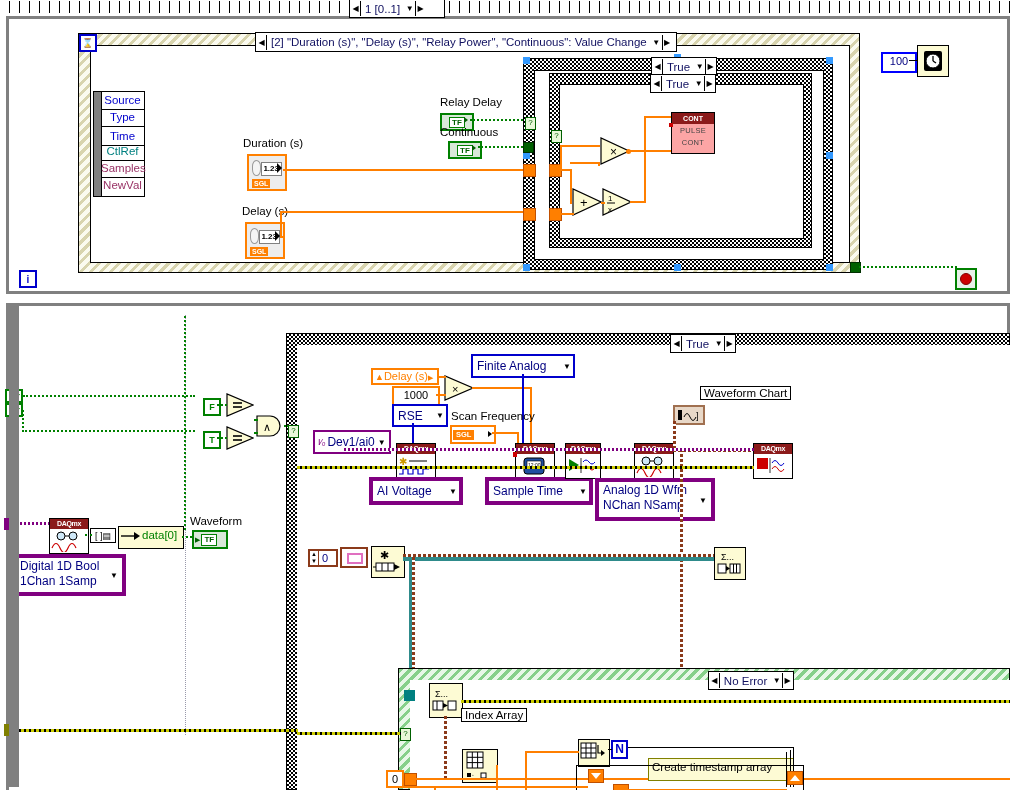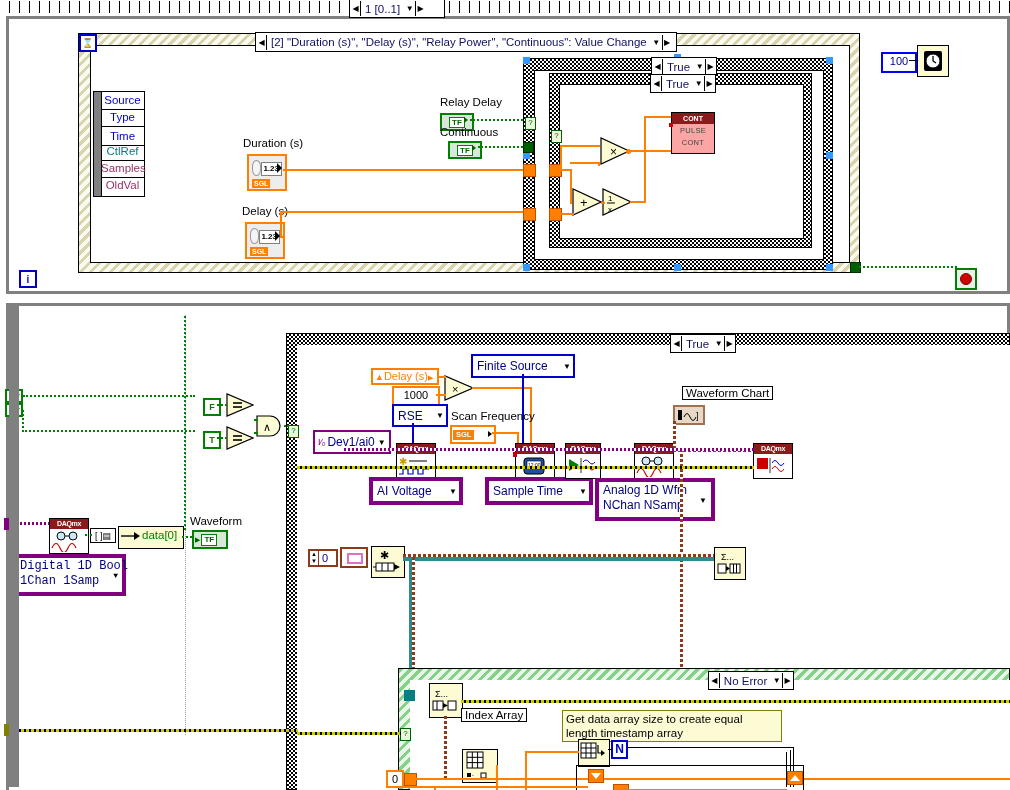--- a/index.html
+++ b/index.html
@@ -188,21 +188,21 @@
     <div class="arrow arrowR">▶</div>
   </div>
 
   <div class="edn" style="left:93px;top:91px;width:50px;height:104px;">
     <div class="bar"></div>
     <div class="row" style="top:0;color:#0000cc;">Source</div>
     <div class="row" style="top:17px;color:#0000cc;">Type</div>
     <div class="row" style="top:36px;color:#0000cc;">Time</div>
     <div class="row" style="top:51px;color:#008080;">CtlRef</div>
     <div class="row" style="top:68px;color:#993366;">Samples</div>
-    <div class="row" style="top:85px;color:#993366;">OldVal</div>
+    <div class="row" style="top:85px;color:#993366;">NewVal</div>
   </div>
 
   <div class="lab" style="left:243px;top:137px;">Duration (s)</div>
   <div class="term-num" style="left:247px;top:154px;width:36px;height:33px;">
     <div class="abs" style="left:3px;top:4px;width:9px;height:16px;border:1px solid #999;border-radius:50%/40%;background:#f4f4f4;"></div>
     <div class="num-glyph" style="left:12px;top:6px;width:17px;height:12px;line-height:12px;">1.23</div>
     <div class="abs" style="left:28px;top:7px;width:0;height:0;border-top:5px solid transparent;border-bottom:5px solid transparent;border-left:5px solid #000;"></div>
     <div class="sgl-tag">SGL</div>
   </div>
 
@@ -416,21 +416,21 @@
   <div class="wire" style="left:472px;top:387px;width:60px;height:2px;"></div>
   <div class="wire" style="left:530px;top:387px;width:2px;height:56px;"></div>
 
   <div class="ring-blue" style="left:392px;top:404px;width:46px;height:19px;">
     <span>RSE</span>
     <span class="caret">▼</span>
   </div>
   <div class="abs" style="left:412px;top:423px;width:2px;height:20px;background:#0000cc;"></div>
 
   <div class="ring-blue" style="left:471px;top:354px;width:94px;height:20px;">
-    <span>Finite Source</span>
+    <span>Finite Analog</span>
     <span class="caret">▼</span>
   </div>
   <div class="abs" style="left:522px;top:374px;width:2px;height:70px;background:#0000cc;"></div>
 
   <div class="lab" style="left:451px;top:410px;">Scan Frequency</div>
   <div class="const-sgl" style="left:450px;top:425px;width:42px;height:15px;">
     <div class="tag">SGL</div>
     <div class="abs" style="right:2px;top:4px;width:0;height:0;border-top:3px solid transparent;border-bottom:3px solid transparent;border-left:4px solid #000;"></div>
   </div>
   <div class="wire" style="left:492px;top:432px;width:27px;height:2px;"></div>
@@ -489,21 +489,21 @@
         <path d="M2 19 q4 -9 8 0 t8 0 t8 0" fill="none" stroke="#cc0000" stroke-width="1.2"></path>
       </svg>
     </div>
   </div>
   <div class="ring-purple" style="left:597px;top:480px;width:106px;height:34px;flex-direction:column;align-items:flex-start;padding-top:1px;line-height:15px;">
     <span style="white-space:pre;">Analog 1D Wfm
 NChan NSamp</span>
     <span class="caret" style="position:absolute;right:4px;top:11px;">▼</span>
   </div>
 
-  <div class="freelabel" style="left:682px;top:386px;">Waveform Chart</div>
+  <div class="freelabel" style="left:700px;top:386px;">Waveform Chart</div>
   <div class="chartterm" style="left:673px;top:405px;width:28px;height:16px;">
     <svg width="24" height="12" viewBox="0 0 24 12">
       <rect x="1" y="1" width="4" height="10" fill="#000"></rect>
       <path d="M7 8 q3 -7 6 0 t6 0" fill="none" stroke="#000" stroke-width="1"></path>
       <text x="19" y="10" font-size="9" fill="#000">]</text>
     </svg>
   </div>
 
   <div class="wire-brown" style="left:673px;top:421px;width:3px;height:29px;background:repeating-linear-gradient(to bottom,#8b3a1a 0,#8b3a1a 3px,#fff 3px,#fff 5px);"></div>
   <div class="wire-brown" style="left:673px;top:449px;width:101px;height:3px;background:repeating-linear-gradient(to right,#8b3a1a 0,#8b3a1a 3px,#fff 3px,#fff 5px);"></div>
@@ -531,21 +531,21 @@
     <div class="hdr">DAQmx</div>
     <div class="body">
       <svg width="36" height="23" viewBox="0 0 36 23">
         <circle cx="11" cy="7" r="4" fill="#cfe8f8" stroke="#000"></circle>
         <circle cx="23" cy="7" r="4" fill="#cfe8f8" stroke="#000"></circle>
         <line x1="15" y1="7" x2="19" y2="7" stroke="#000"></line>
         <path d="M2 19 q4 -9 8 0 t8 0 t8 0" fill="none" stroke="#cc0000" stroke-width="1.2"></path>
       </svg>
     </div>
   </div>
-  <div class="ring-purple" style="left:14px;top:556px;width:100px;height:33px;flex-direction:column;align-items:flex-start;padding-top:1px;line-height:15px;font-family:Liberation Mono, monospace;">
+  <div class="ring-purple" style="left:14px;top:556px;width:100px;height:33px;flex-direction:column;align-items:flex-start;padding-top:1px;line-height:15px;">
     <span style="white-space:pre;">Digital 1D Bool
 1Chan 1Samp</span>
     <span class="caret" style="position:absolute;right:4px;top:10px;">▼</span>
   </div>
 
   <div class="abs" style="left:90px;top:528px;width:26px;height:15px;border:1px solid #000;background:#fff;font-size:9px;text-align:center;line-height:14px;">[ ]▤</div>
   <div class="wire-green" style="left:85px;top:534px;width:7px;height:2px;border-top:2px dotted #008000;"></div>
   <div class="fn" style="left:118px;top:526px;width:64px;height:21px;">
     <svg width="22" height="19" viewBox="0 0 22 19" style="position:absolute;left:0;top:0;">
       <line x1="2" y1="9" x2="15" y2="9" stroke="#000" stroke-width="1.4"></line>
@@ -627,22 +627,21 @@
       <line x1="4" y1="12.6" x2="20" y2="12.6" stroke="#000"></line>
       <rect x="4" y="23" width="4" height="4" fill="#000"></rect>
       <text x="9" y="27" font-size="7" fill="#000">‧</text>
       <rect x="18" y="23" width="5" height="5" fill="#fff" stroke="#000"></rect>
     </svg>
   </div>
   <div class="abs" style="left:386px;top:770px;width:18px;height:18px;border:2px solid #ff8000;background:#fff;color:#000;font-size:11px;text-align:center;line-height:14px;">0</div>
   <div class="tunnel-orange" style="left:404px;top:773px;width:11px;height:11px;"></div>
   <div class="wire" style="left:415px;top:778px;width:595px;height:2px;"></div>
 
-  <div class="comment" style="left:562px;top:710px;width:212px;">Get data array size to create equal
-length timestamp array</div>
+  <div class="comment" style="left:648px;top:758px;width:138px;height:19px;">Create timestamp array</div>
 
   <div class="fn" style="left:578px;top:739px;width:30px;height:26px;">
     <svg width="28" height="24" viewBox="0 0 28 24">
       <rect x="2" y="3" width="15" height="15" fill="#fff" stroke="#000"></rect>
       <line x1="7" y1="3" x2="7" y2="18" stroke="#000"></line>
       <line x1="12" y1="3" x2="12" y2="18" stroke="#000"></line>
       <line x1="2" y1="8" x2="17" y2="8" stroke="#000"></line>
       <line x1="2" y1="13" x2="17" y2="13" stroke="#000"></line>
       <path d="M19 5 v8 h4" fill="none" stroke="#000" stroke-width="1.2"></path>
       <polygon points="22,10 26,13 22,16" fill="#000"></polygon>

